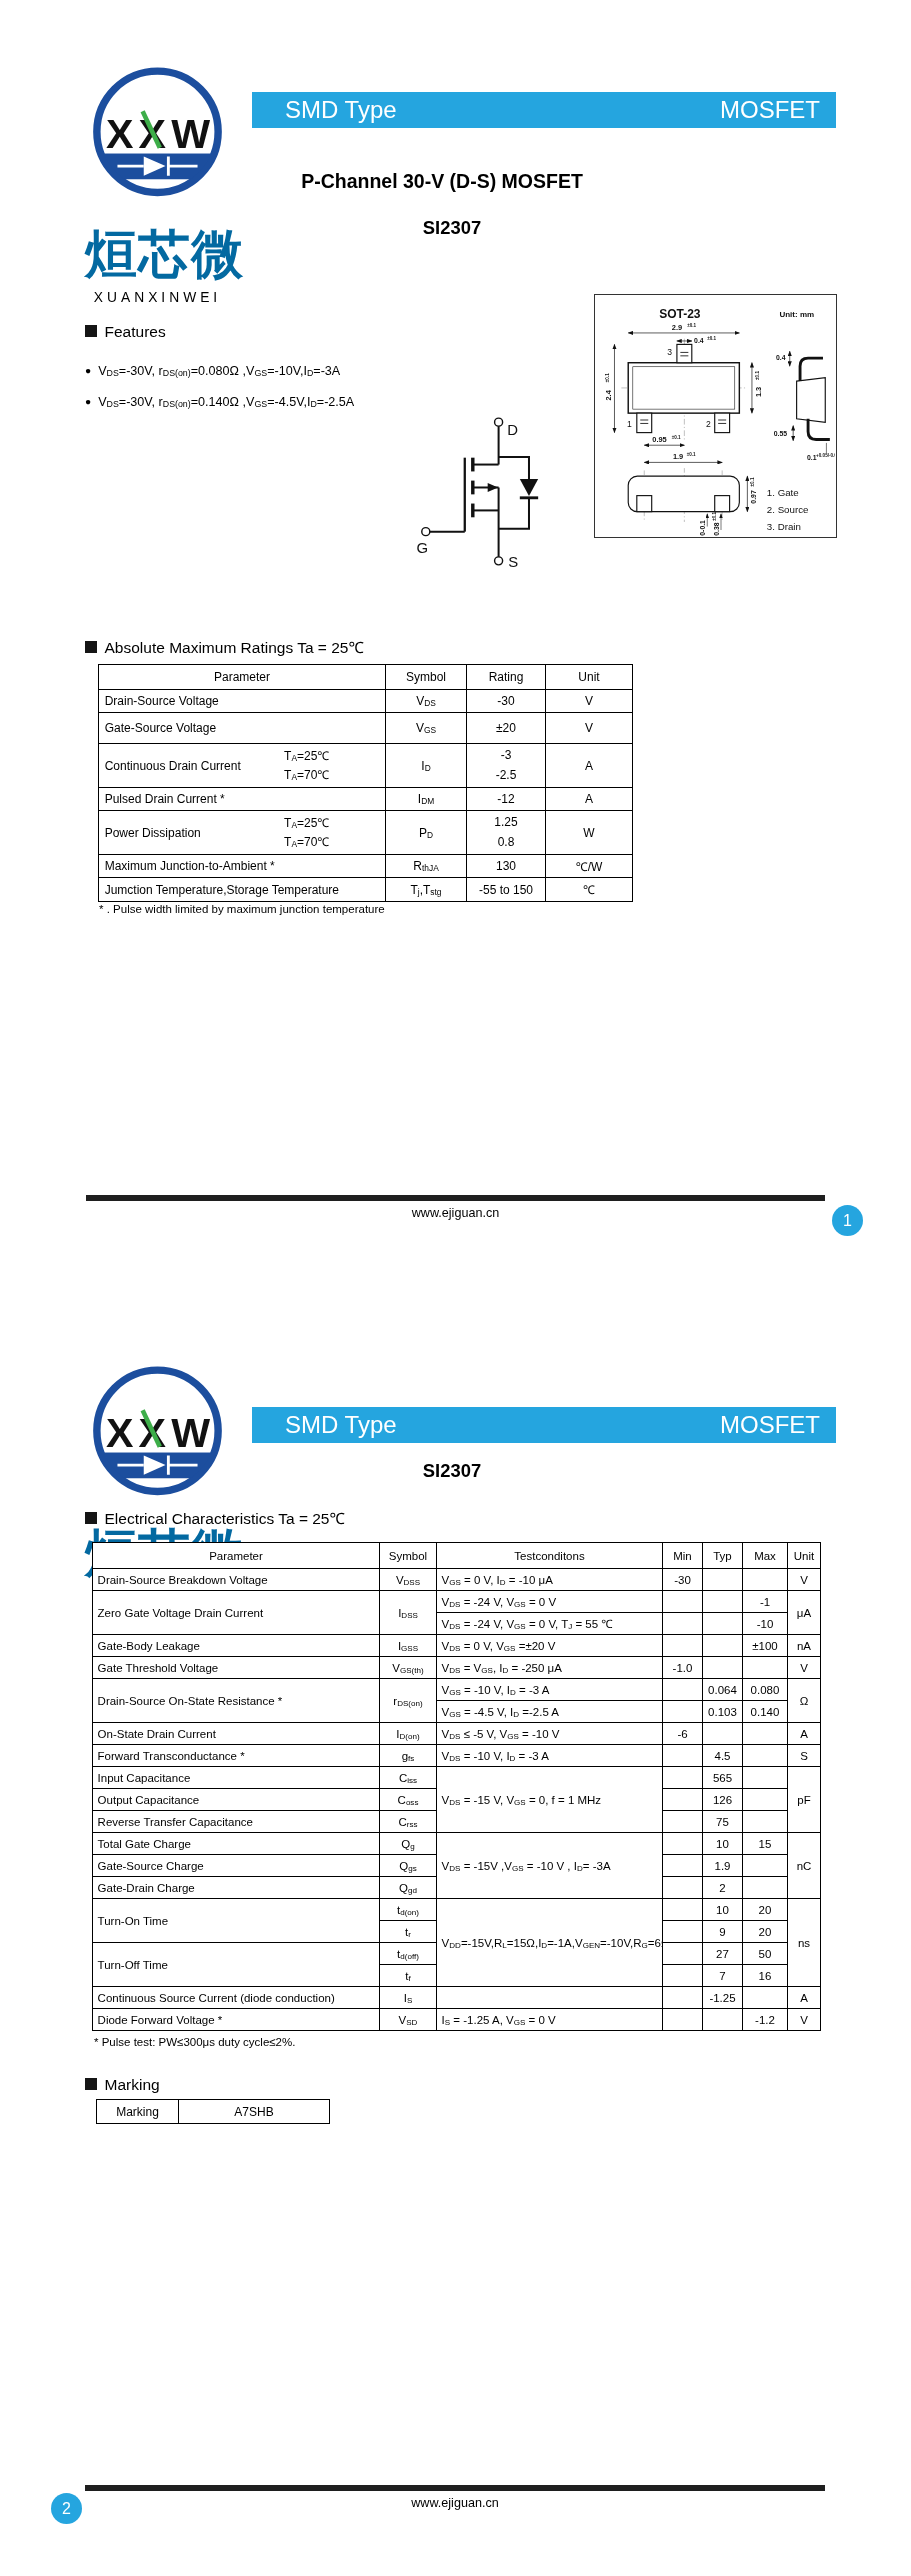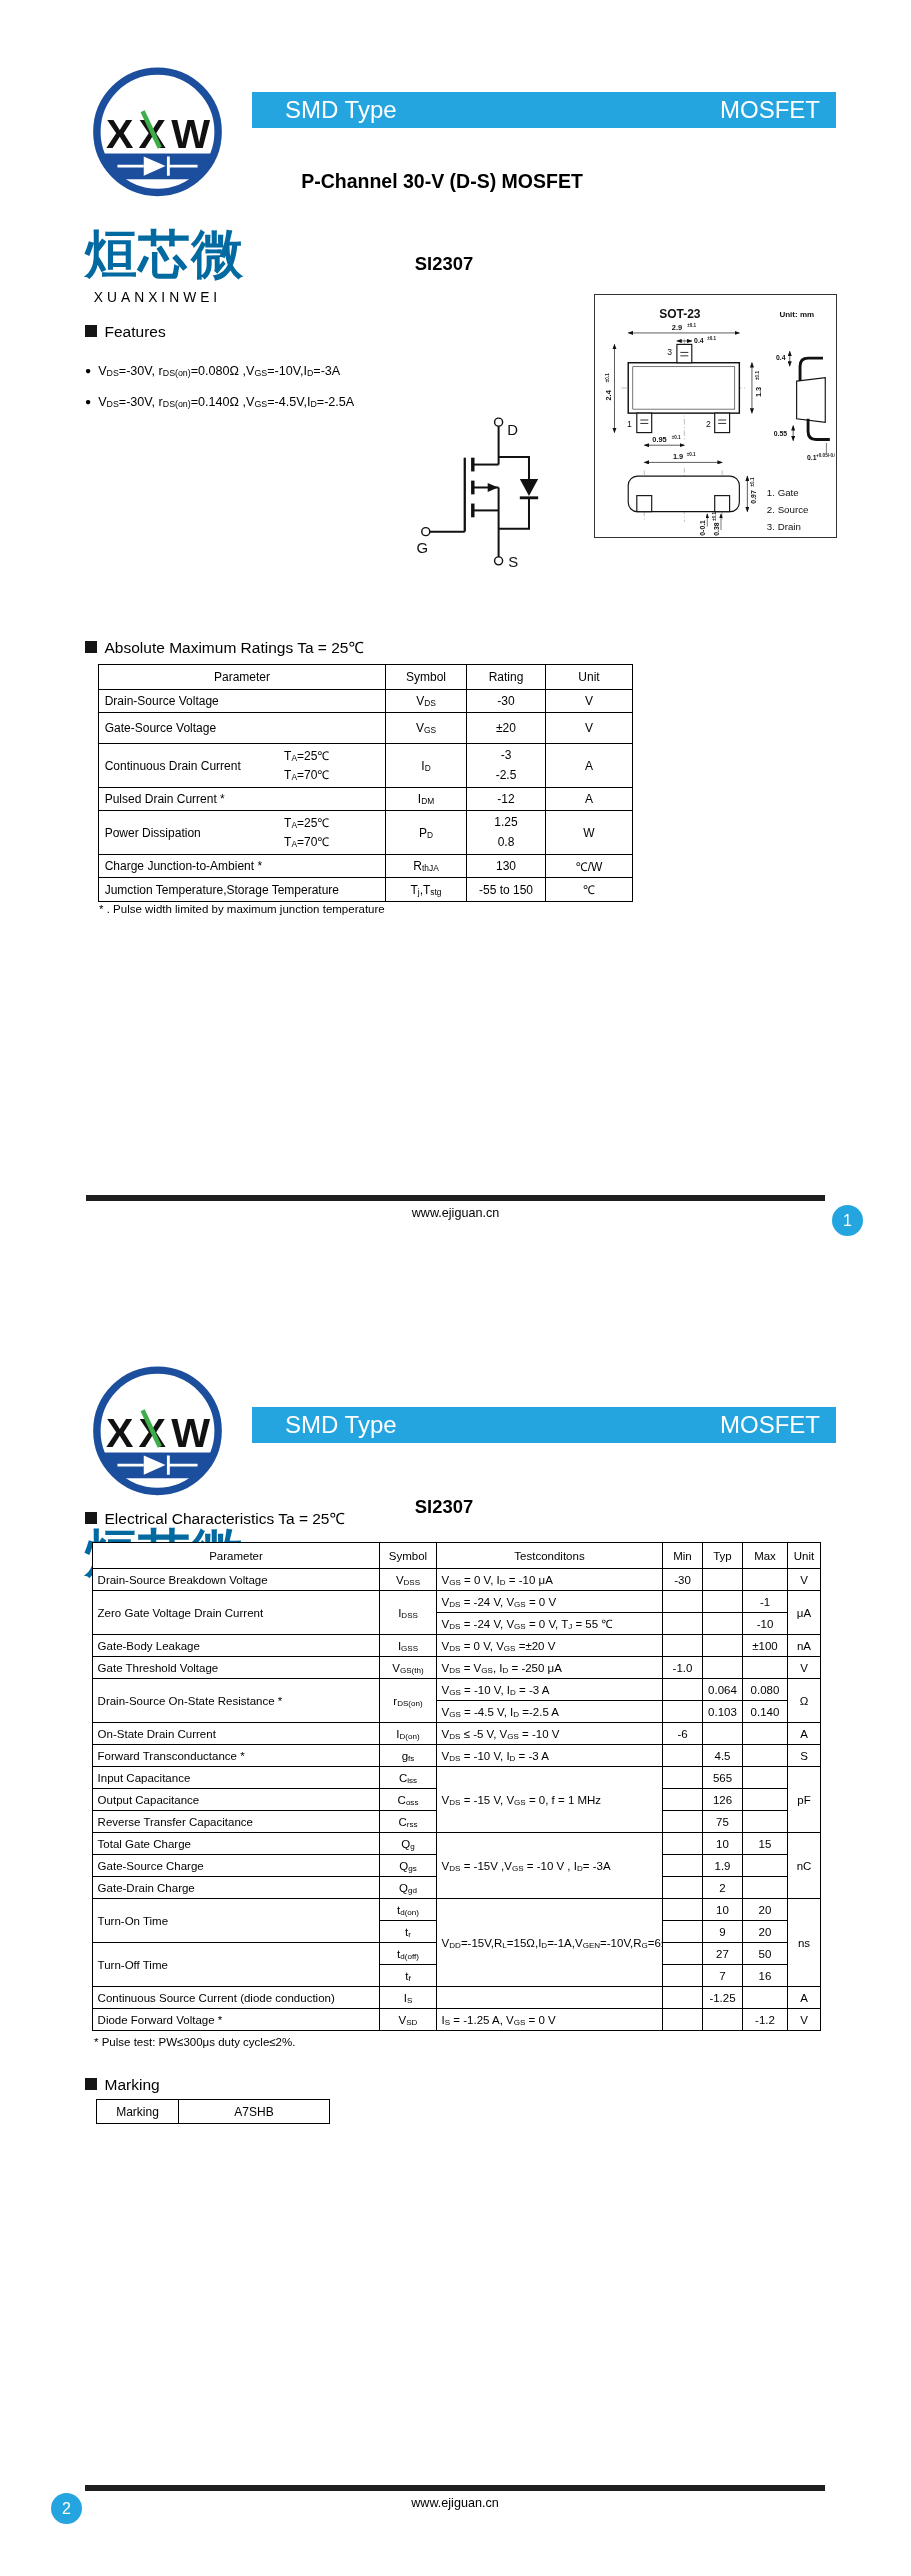--- a/index.html
+++ b/index.html
@@ -25,21 +25,21 @@
   .logo .en{font-size:13.8px;letter-spacing:4px;margin-top:8px;white-space:nowrap;color:#000;}
 
   
   .banner{
     left:252px;width:584px;height:36px;background:var(--banner);
     color:#fff;font-size:24px;display:flex;justify-content:space-between;align-items:center;
     padding:0 16px 0 33px;box-sizing:border-box;
   }
 
   .doc-title{left:138px;width:608px;text-align:center;font-size:19.5px;font-weight:bold;}
-  .part-no{left:140px;width:608px;text-align:center;font-size:18.4px;font-weight:bold;margin-top:36px;}
+  .part-no{left:148px;width:608px;text-align:center;font-size:18.4px;font-weight:bold;}
 
   .sec{font-size:15.5px;white-space:nowrap;}
   .sec::before{content:"";display:inline-block;width:12px;height:12px;background:#151515;margin-right:7.5px;}
 
   .feat{font-size:12.6px;white-space:nowrap;}
   .feat::before{content:"●";font-size:10.3px;margin-right:6.9px;vertical-align:0.6px;}
 
   sub{font-size:70%;vertical-align:-0.12em;line-height:0;}
 
   
@@ -293,21 +293,21 @@
         </div>
       </td>
       <td class="c">P<sub>D</sub></td>
       <td class="c stack">
         <div>1.25</div>
         <div>0.8</div>
       </td>
       <td class="c">W</td>
     </tr>
     <tr style="height:23px;">
-      <td>Charge Junction-to-Ambient *</td>
+      <td>Maximum Junction-to-Ambient *</td>
       <td class="c">R<sub>thJA</sub></td>
       <td class="c">130</td>
       <td class="c">℃/W</td>
     </tr>
     <tr style="height:24px;">
       <td>Jumction Temperature,Storage Temperature</td>
       <td class="c">T<sub>j</sub>,T<sub>stg</sub></td>
       <td class="c">-55 to 150</td>
       <td class="c">℃</td>
     </tr>

